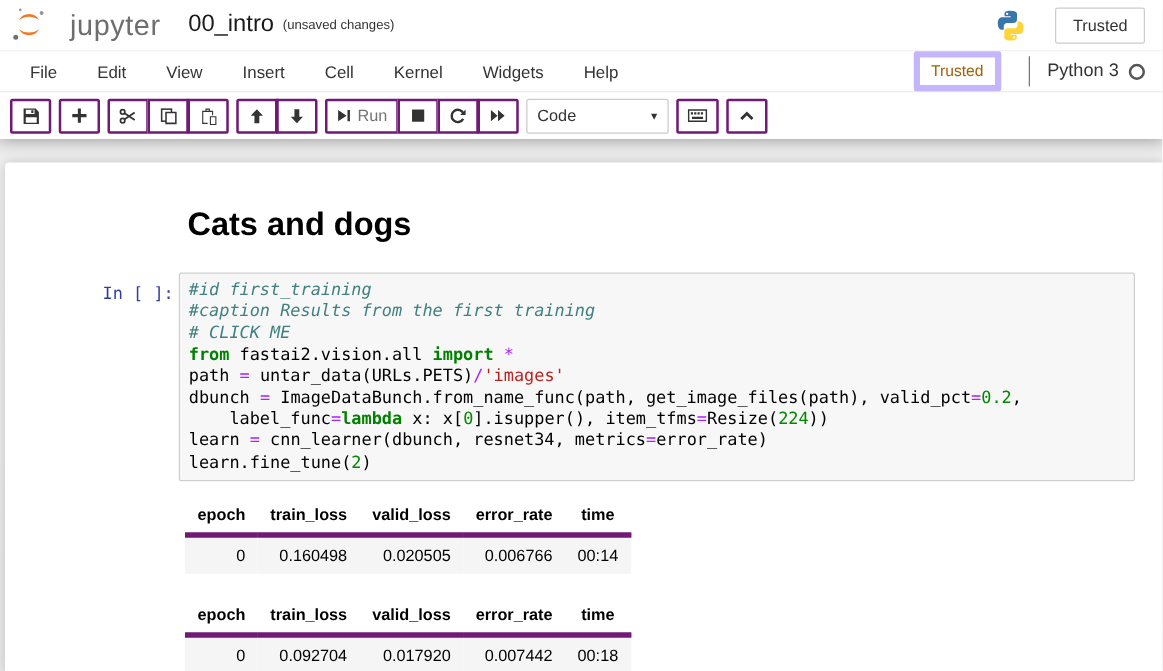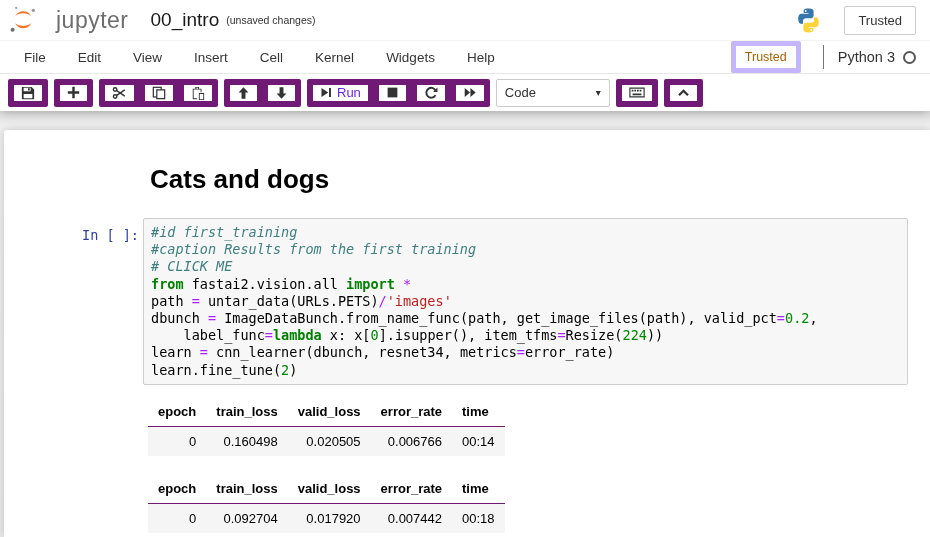--- a/index.html
+++ b/index.html
@@ -33,21 +33,21 @@
                    padding:4px 9px; background:#fff; }
   #kernel-divider { width:1px; height:24px; background:#767676; margin:0 14px 0 22px; }
   #kernel-name { font-size:14.5px; color:#333; margin-right:8px; }
   #kernel-indicator { width:13px; height:13px; border:2px solid #565656; border-radius:50%; display:inline-block; }
 
   
   #toolbar { display:flex; align-items:center; height:37px; padding:0 8px; background:#fff; gap:6px; }
   .btn-group { display:flex; }
   .tbtn { display:flex; align-items:center; justify-content:center; gap:5px;
           min-width:33px; height:28px; padding:0 7px; background:#fff;
-          border:6px solid #701a75; color:#6d28d9; cursor:pointer; font-size:13px; }
+          border:2px solid #701a75; color:#737373; cursor:pointer; font-size:13px; }
   .btn-group .tbtn + .tbtn { margin-left:-1px; }
   .btn-group .tbtn:first-child { border-radius:2px 0 0 2px; }
   .btn-group .tbtn:last-child { border-radius:0 2px 2px 0; }
   .btn-group .tbtn:only-child { border-radius:2px; }
   .tbtn svg { display:block; }
   #celltype-select { display:flex; align-items:center; justify-content:space-between;
                      width:114px; height:28px; border:1px solid #ccc; border-radius:2px;
                      padding:0 8px; font-size:13px; color:#333; background:#fff; cursor:pointer;gap:24px; }
   #celltype-caret { font-size:10px; color:#333; }
 
@@ -67,22 +67,22 @@
   .code { font-family:"DejaVu Sans Mono", monospace; font-size:13.5px; line-height:17.2px;
           color:#000; white-space:pre; }
   .tok-comment { color:#408080; font-style:italic; }
   .tok-keyword { color:#008000; font-weight:bold; }
   .tok-operator { color:#AA22FF; }
   .tok-string  { color:#BA2121; }
   .tok-number  { color:#080; }
 
   .output-area { margin-left:144px; }
   table.dataframe { border-collapse:collapse; font-size:13px; color:#000; margin-top:13px; }
-  table.dataframe th { font-weight:bold; text-align:left; padding:6px 10px 7px 10px;
-                       border-bottom:1px solid #701a75; }
+  table.dataframe th { font-weight:bold; text-align:center; padding:6px 10px 7px 10px;
+                       border-bottom:4px solid #701a75; }
   table.dataframe td { text-align:right; padding:7px 10px; }
   table.dataframe tbody tr:nth-child(odd) { background:#f5f5f5; }
   table.dataframe + table.dataframe { margin-top:19px; }
 </style>
 </head>
 <body>
 
 <div id="top">
 
   <div id="header-bar">

